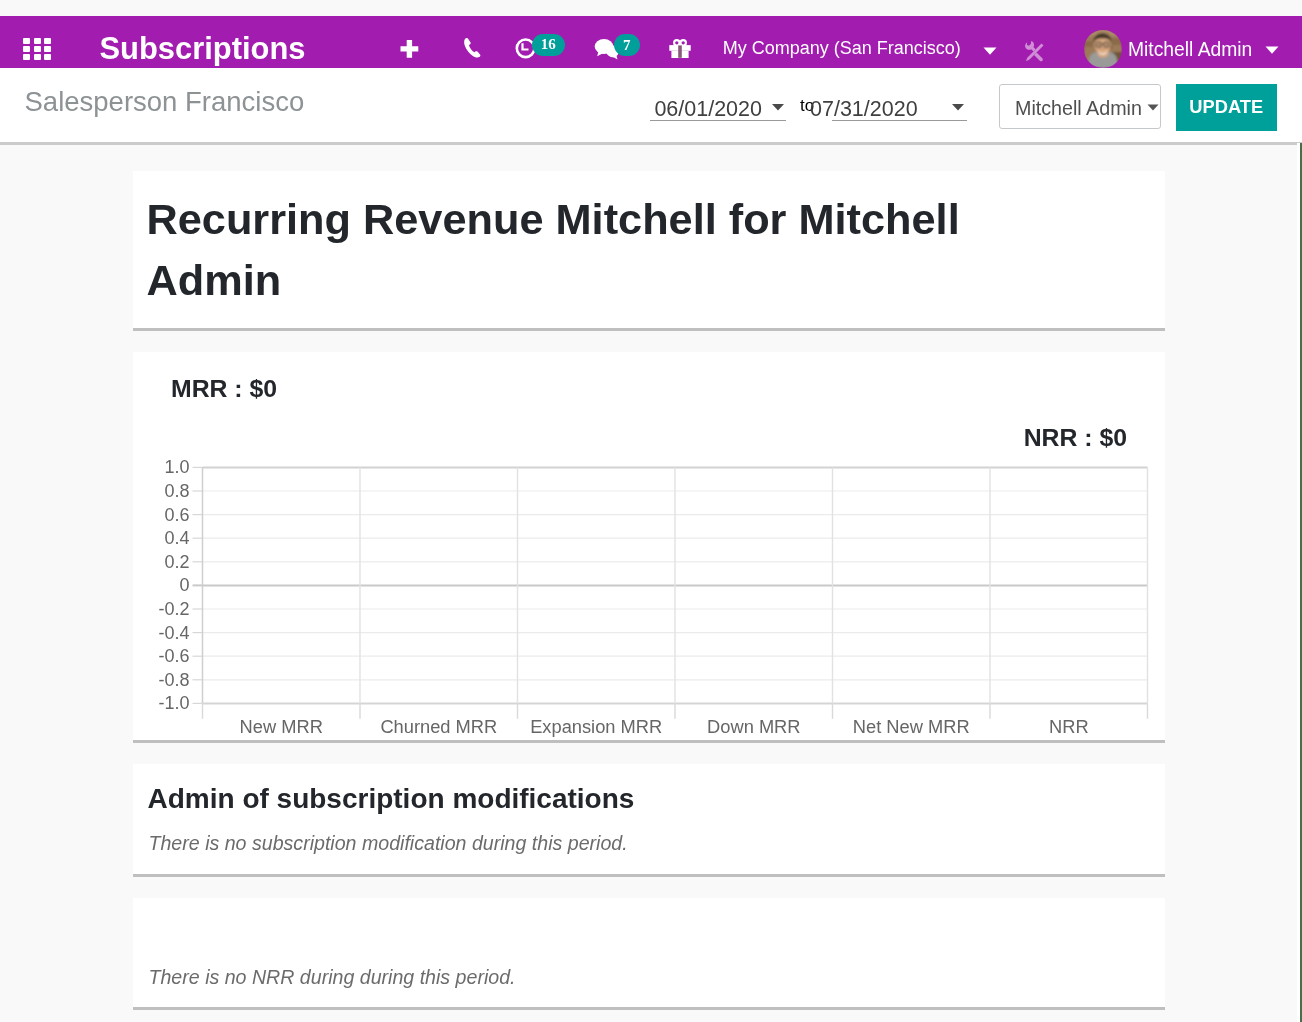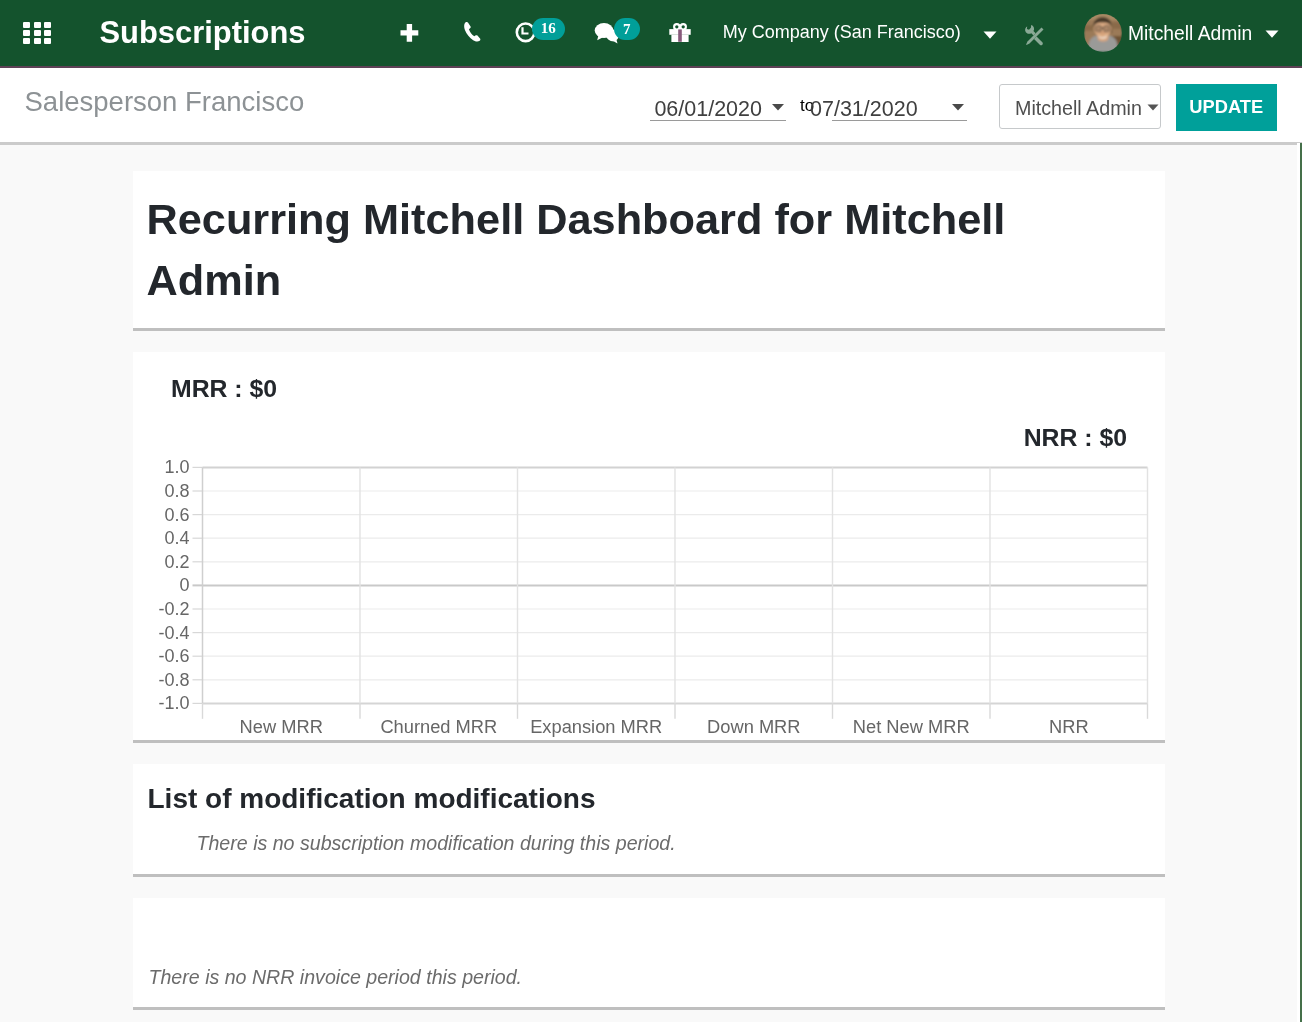--- a/index.html
+++ b/index.html
@@ -1,21 +1,21 @@
 <!DOCTYPE html>
 <html><head>
 <meta charset="utf-8">
 <style>
 * { margin:0; padding:0; box-sizing:border-box; }
 html,body { width:1302px; height:1022px; overflow:hidden; background:#f9f9f9;
   font-family:"Liberation Sans", sans-serif; position:relative; }
 .abs { position:absolute; }
 
-#navbar { position:absolute; left:0; top:0; width:1302px; height:68px;
-  background:#14532d; border-bottom:2px solid #5e4156; }
+#navbar { position:absolute; left:0; top:16px; width:1302px; height:68px;
+  background:#a21caf; border-bottom:2px solid #5e4156; }
 #brand { position:absolute; left:99.5px; top:15px; font-size:30.9px; font-weight:bold; color:#fff; }
 #gridicon { position:absolute; left:23px; top:22px; width:29px; height:22px; }
 #gridicon div { position:absolute; width:7.2px; height:5.6px; background:#fff; border-radius:1px; }
 .badge { position:absolute; background:#019f99; color:#fff; font-weight:bold;
   font-size:15px; border-radius:11px; text-align:center;font-family:Liberation Serif, serif; }
 
 #cpanel { position:absolute; left:0; top:68px; width:1302px; height:77px;
   background:#fff; border-bottom:3px solid #cbcbcb; }
 #bcrumb { position:absolute; left:24.5px; top:85.5px; font-size:27.5px; color:#8d9295; }
 .dt { position:absolute; top:96.5px; font-size:21.5px; color:#3f3f3f; }
@@ -150,21 +150,21 @@
 <div id="seltext">Mitchell Admin</div>
 <svg class="abs" style="left:1146.5px;top:103.5px" width="12" height="7" viewBox="0 0 12 7">
   <path d="M0.5 0.5 L11.5 0.5 L6 6.6 Z" fill="#555"></path>
 </svg>
 <div id="updbtn">UPDATE</div>
 
 <div id="rstripw"></div>
 <div id="rstrip"></div>
 
 <div class="card" id="card1">
-  <div id="h1text">Recurring Mitchell Dashboard for Mitchell Admin</div>
+  <div id="h1text">Recurring Revenue Mitchell for Mitchell Admin</div>
 </div>
 
 <div class="card" id="card2">
   <div id="mrrlab">MRR&nbsp;:&nbsp;$0</div>
   <div id="nrrlab">NRR&nbsp;:&nbsp;$0</div>
   <svg id="chartsvg" style="position:absolute;left:0;top:0" width="1032" height="390" viewBox="0 0 1032 390" font-family="Liberation Sans, sans-serif">
     <line x1="69.5" y1="115.4" x2="1014.5" y2="115.4" stroke="#d2d2d2" stroke-width="2"></line>
     <line x1="59.5" y1="115.4" x2="69.5" y2="115.4" stroke="#d7d7d7" stroke-width="1.2"></line>
     <text x="56.5" y="121.4" text-anchor="end" font-size="18" fill="#666">1.0</text>
     <line x1="69.5" y1="139.0" x2="1014.5" y2="139.0" stroke="#ebebeb" stroke-width="1.2"></line>
@@ -214,19 +214,19 @@
     <text x="148.2" y="380.9" text-anchor="middle" font-size="18.3" fill="#666">New MRR</text>
     <text x="305.8" y="380.9" text-anchor="middle" font-size="18.3" fill="#666">Churned MRR</text>
     <text x="463.2" y="380.9" text-anchor="middle" font-size="18.3" fill="#666">Expansion MRR</text>
     <text x="620.8" y="380.9" text-anchor="middle" font-size="18.3" fill="#666">Down MRR</text>
     <text x="778.2" y="380.9" text-anchor="middle" font-size="18.3" fill="#666">Net New MRR</text>
     <text x="935.8" y="380.9" text-anchor="middle" font-size="18.3" fill="#666">NRR</text>
   </svg>
 </div>
 
 <div class="card" id="card3">
-  <div class="sechead" style="top:18.5px;">List of modification modifications</div>
-  <div class="secital" style="top:68px;margin-left:48px;">There is no subscription modification during this period.</div>
+  <div class="sechead" style="top:18.5px;">Admin of subscription modifications</div>
+  <div class="secital" style="top:68px;">There is no subscription modification during this period.</div>
 </div>
 
 <div class="card" id="card4">
-  <div class="secital" style="top:68px;">There is no NRR invoice period this period.</div>
+  <div class="secital" style="top:68px;">There is no NRR during during this period.</div>
 </div>
 
 </body></html>

